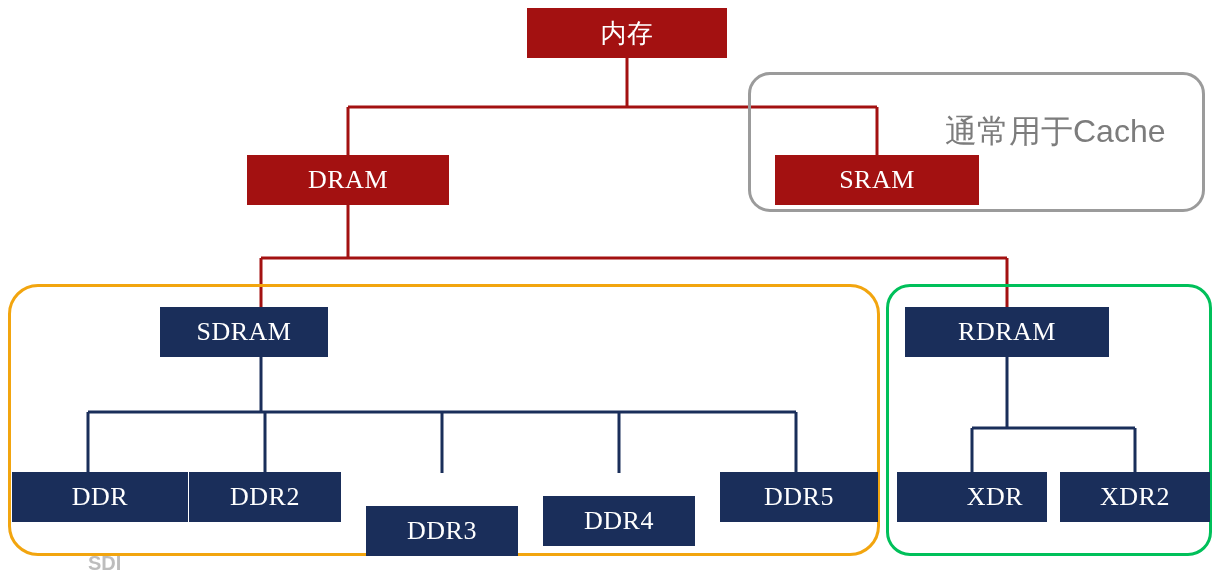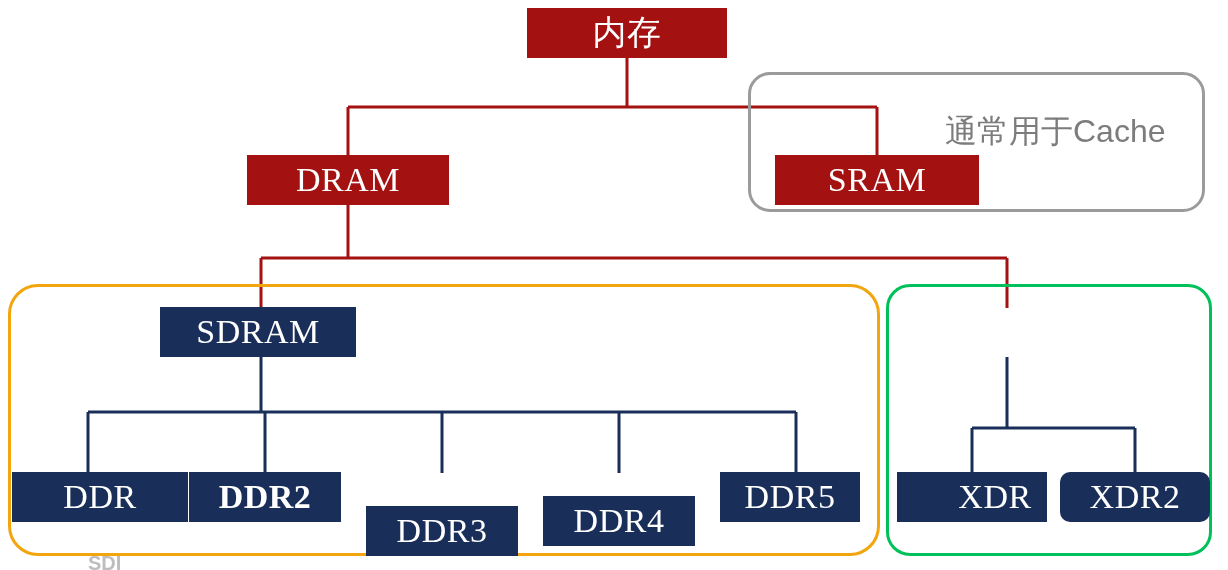--- a/index.html
+++ b/index.html
@@ -10,21 +10,21 @@
     width:1228px; height:570px;
     background:#ffffff;
     overflow:hidden;
   }
   svg.connectors { position:absolute; left:0; top:0; }
   .node {
     position:absolute;
     height:50px;
     display:flex; align-items:center; justify-content:center;
     color:#ffffff;
-    font-size:34px;
+    font-size:26px;
     letter-spacing:0.5px;
     z-index:3;
   }
   .node.red  { background:#A31111; }
   .node.navy { background:#1A2E5A; }
   .node.cjk  { font-family:"Liberation Sans", sans-serif; }
   .outline {
     position:absolute;
     background:transparent;
     z-index:1;
@@ -64,34 +64,35 @@
     <path d="M261 357 L261 412 M88 412 L796 412 M88 412 L88 473 M265 412 L265 473 M442 412 L442 473 M619 412 L619 473 M796 412 L796 473" fill="none" stroke="#1A2E5A" stroke-width="3"></path>
     <path d="M1007 357 L1007 428 M972 428 L1135 428 M972 428 L972 473 M1135 428 L1135 473" fill="none" stroke="#1A2E5A" stroke-width="3"></path>
   </svg>
 
   <div class="node red cjk" style="left:527px; top:8px; width:200px;">内存</div>
 
   <div class="node red" style="left:775px; top:155px; width:204px;">SRAM</div>
 
   <div class="node red" style="left:247px; top:155px; width:202px;">DRAM</div>
 
-  <div class="node navy" style="left:160px; top:307px; width:196px;">SDRAM</div>
+  <div class="node navy" style="left:160px; top:307px; width:168px;">SDRAM</div>
 
+  <div class="node navy" style="left:905px; top:307px; width:204px;">RDRAM</div>
 
   <div class="node navy" style="left:12px; top:472px; width:176px;">DDR</div>
 
-  <div class="node navy" style="left:189px; top:472px; width:152px;font-weight:bold;">DDR2</div>
+  <div class="node navy" style="left:189px; top:472px; width:152px;">DDR2</div>
 
   <div class="node navy" style="left:366px; top:472px; width:152px;margin-top:34px;">DDR3</div>
 
   <div class="node navy" style="left:543px; top:472px; width:152px;margin-top:24px;">DDR4</div>
 
-  <div class="node navy" style="left:720px; top:472px; width:140px;">DDR5</div>
+  <div class="node navy" style="left:720px; top:472px; width:158px;">DDR5</div>
 
   <div class="node navy" style="left:897px; top:472px; width:150px;padding-left:46px;">XDR</div>
 
-  <div class="node navy" style="left:1060px; top:472px; width:150px;border-radius:10px;">XDR2</div>
+  <div class="node navy" style="left:1060px; top:472px; width:150px;">XDR2</div>
 
   <div class="cache-note" style="left:945px; top:110px;">通常用于Cache</div>
 
   <div class="watermark" style="left:88px; top:552px;">SDI</div>
 
 </div>
 
 </body></html>

